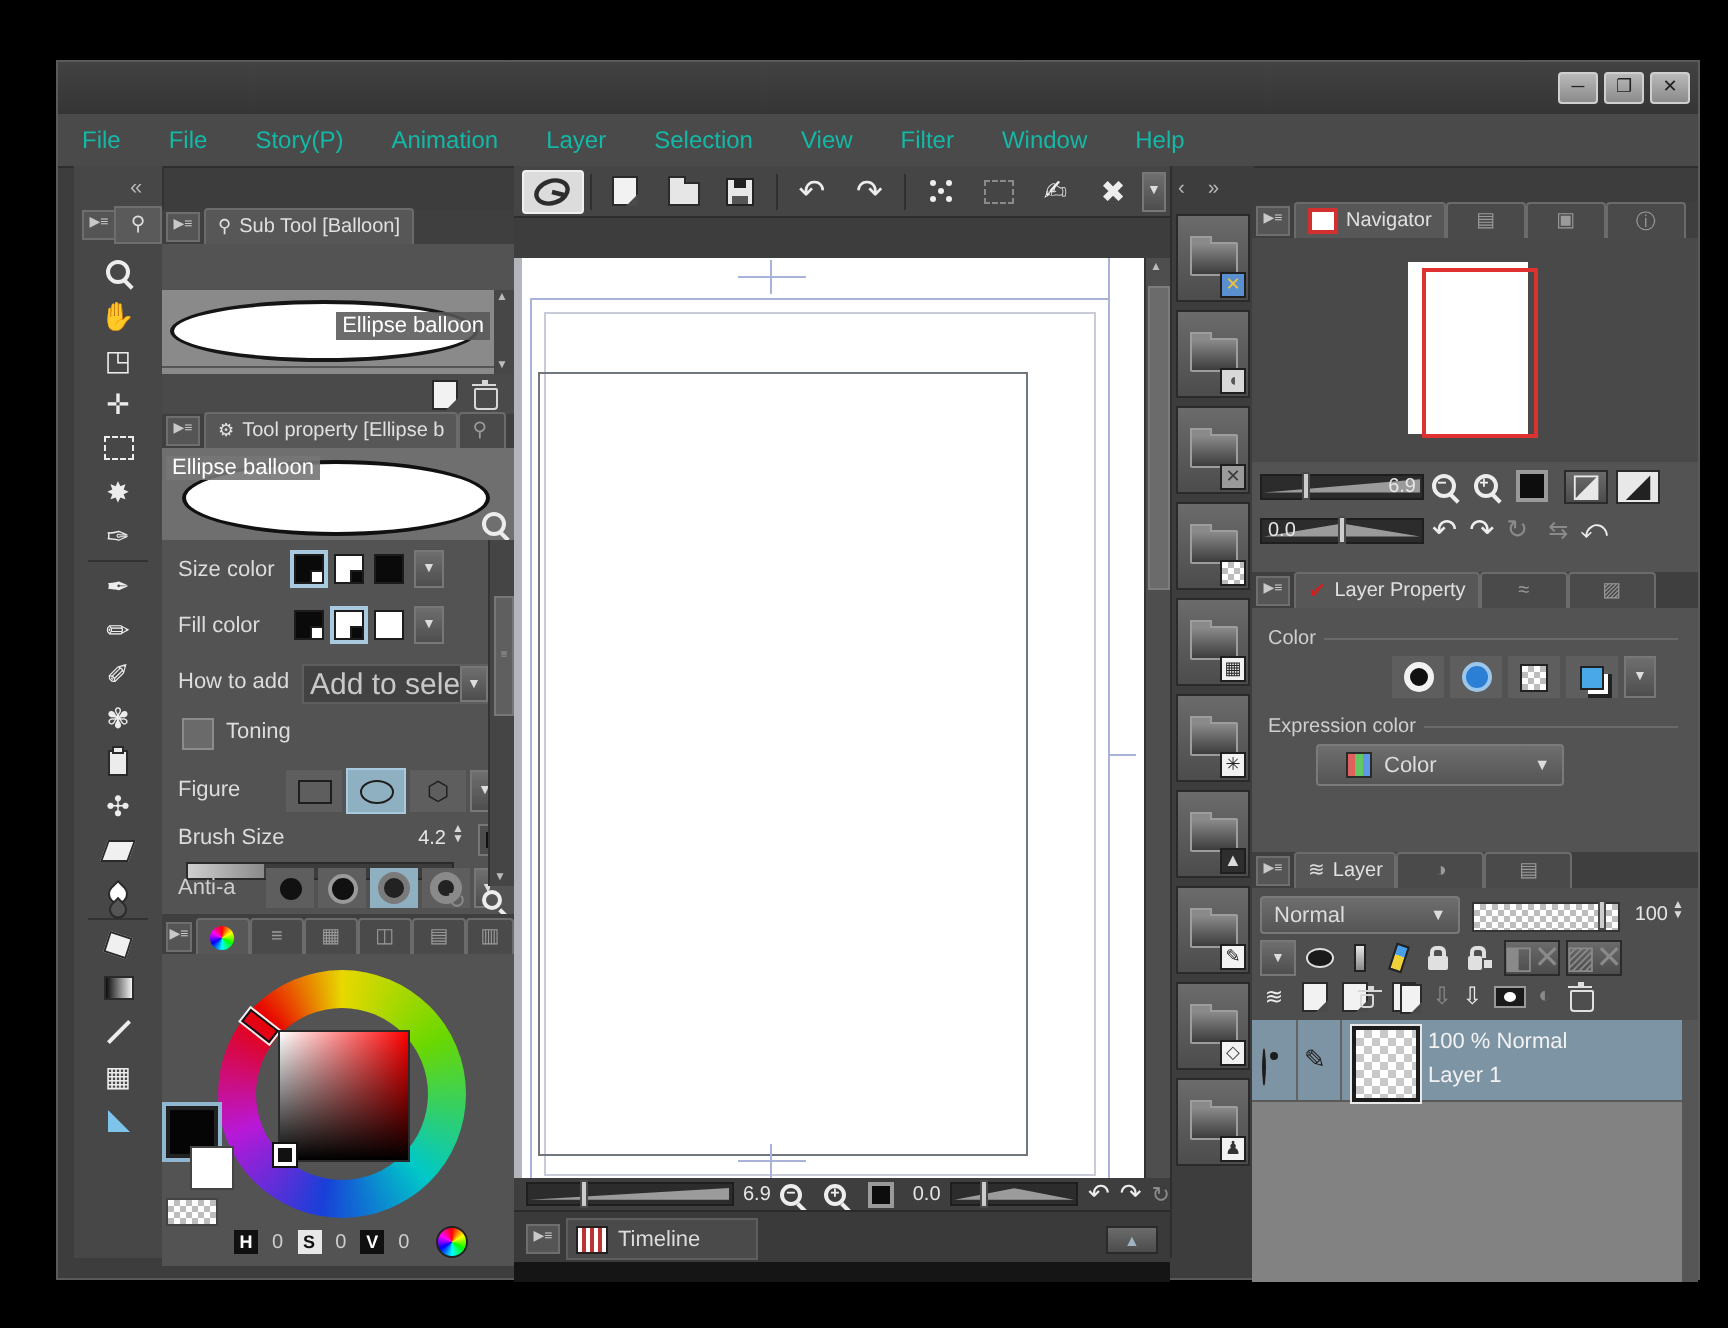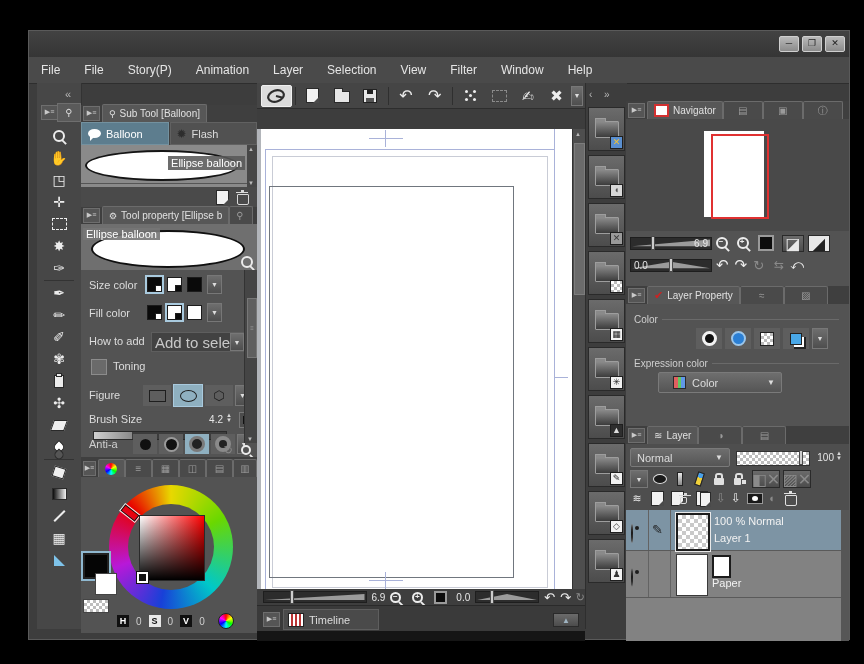--- a/index.html
+++ b/index.html
@@ -7,21 +7,21 @@
          -webkit-font-smoothing:antialiased}
   .a{position:absolute}
   .tx{color:#dcdcdc;font-size:11px;white-space:nowrap}
   #win{position:absolute;left:28px;top:30px;width:822px;height:610px;background:#3d3d3d;border:1px solid #5a5a5a;box-sizing:border-box}
   
   #titlebar{left:0;top:0;width:100%;height:26px;background:linear-gradient(#424242,#353535);display:flex;align-items:center}
   #titlebar .t{margin-left:8px;font-size:11px;color:#cfcfcf;overflow:hidden;white-space:nowrap;max-width:740px}
   .winbtn{width:18px;height:14px;background:linear-gradient(#b9b9b9,#8b8b8b);border:1px solid #cfcfcf;color:#222;font-size:9px;
           line-height:13px;text-align:center;margin-left:3px;border-radius:2px}
   #menubar{left:0;top:26px;width:100%;height:26px;background:#4a4a4a;display:flex;align-items:center;border-bottom:1px solid #2e2e2e}
-  .menu-item{padding:0 12px;font-size:12px;color:#e5e5e5}
+  .menu-item{padding:0 12px;font-size:12px;color:#14b8a6}
   
   .phead{background:#3f3f3f;display:flex;align-items:flex-end}
   .ptab{background:#575757;border:1px solid #6b6b6b;border-bottom:none;display:flex;align-items:center;gap:4px;
         padding:1px 6px;height:15px;font-size:10px;color:#e0e0e0;border-radius:2px 2px 0 0}
   .ptab.dim{background:#4a4a4a;color:#9a9a9a}
   .mbox{width:15px;height:13px;background:#555;border:1px solid #6e6e6e;color:#c9c9c9;font-size:7px;line-height:12px;text-align:center;margin:0 2px 1px 2px}
   
   .ic{color:#ededed;display:flex;align-items:center;justify-content:center}
   .mag{position:relative;width:8px;height:8px;border:2px solid currentColor;border-radius:50%}
   .mag::after{content:"";position:absolute;width:2px;height:6px;background:currentColor;left:8px;top:7px;transform:rotate(-45deg)}
@@ -154,30 +154,20 @@
   </div>
 
   <div class="a" style="left:52px;top:74px;width:176px;height:102px;background:#535353">
     <div class="phead" style="height:17px">
       <span class="mbox">▶≡</span>
       <span class="ptab">
         <span style="font-size:9px">⚲</span>
         <span>Sub Tool [Balloon]</span>
       </span>
     </div>
-    <div class="a" style="left:0;top:17px;width:176px;height:23px;display:flex;gap:1px;background:#3f3f3f">
-      <div style="flex:1;background:#5d7d8e;display:flex;align-items:center;gap:5px;padding-left:6px;border:1px solid #73919f">
-        <span class="balloonic"></span>
-        <span class="tx" style="color:#fff">Balloon</span>
-      </div>
-      <div style="flex:1;background:#515151;display:flex;align-items:center;gap:5px;padding-left:6px;border:1px solid #616161">
-        <span style="color:#2d2d2d;font-size:12px">✹</span>
-        <span class="tx">Flash</span>
-      </div>
-    </div>
     <div class="a" style="left:0;top:40px;width:166px;height:42px;background:#7b7b7b;overflow:hidden">
       <div class="a" style="left:0;top:0;width:166px;height:38px;background:#8a8a8a;border-bottom:1px solid #555">
         <div class="a" style="left:4px;top:5px;width:150px;height:27px;background:#fff;border:2px solid #151515;border-radius:50%"></div>
         <div class="a tx" style="right:2px;top:11px;background:rgba(88,88,88,.88);padding:1px 3px;color:#fff">Ellipse balloon</div>
       </div>
       <div class="a" style="left:0;top:39px;width:166px;height:3px;background:#8a8a8a"></div>
     </div>
     <div class="a" style="right:0;top:40px;width:10px;height:42px;background:#474747">
       <div class="a" style="left:1px;top:1px;font-size:6px;color:#bbb">▲</div>
       <div class="a" style="left:1px;bottom:1px;font-size:6px;color:#bbb">▼</div>
@@ -623,26 +613,18 @@
       <div class="a" style="left:0;top:0;width:215px;height:40px;background:#7d94a4;border-bottom:1px solid #5a5a5a">
         <span class="a eyeic" style="left:5px;top:15px"></span>
         <span class="a" style="left:22px;top:0;width:1px;height:40px;background:#636363"></span>
         <span class="a" style="left:26px;top:12px;color:#1e1e1e;font-size:13px">✎</span>
         <span class="a" style="left:44px;top:0;width:1px;height:40px;background:#636363"></span>
         <span class="a chk" style="left:50px;top:3px;width:30px;height:34px;border:2px solid #1c1c1c;outline:1px solid #e8e8e8"></span>
         <span class="a tx" style="left:88px;top:5px;color:#f2f2f2">100 % Normal</span>
         <span class="a tx" style="left:88px;top:22px;color:#f2f2f2">Layer 1</span>
       </div>
 
-      <div class="a" style="left:0;top:41px;width:215px;height:46px;border-bottom:1px solid #5a5a5a">
-        <span class="a eyeic" style="left:5px;top:18px"></span>
-        <span class="a" style="left:22px;top:0;width:1px;height:46px;background:#636363"></span>
-        <span class="a" style="left:44px;top:0;width:1px;height:46px;background:#636363"></span>
-        <span class="a" style="left:50px;top:3px;width:30px;height:40px;background:#fff;border:1px solid #3a3a3a"></span>
-        <span class="a" style="left:86px;top:4px;width:15px;height:19px;background:#fff;border:2px solid #1c1c1c"></span>
-        <span class="a tx" style="left:86px;top:26px;color:#f2f2f2">Paper</span>
-      </div>
       <div class="a" style="right:0;top:0;width:8px;bottom:0;background:#565656"></div>
     </div>
   </div>
 
  </div>
 </div>
 
 </body></html>

